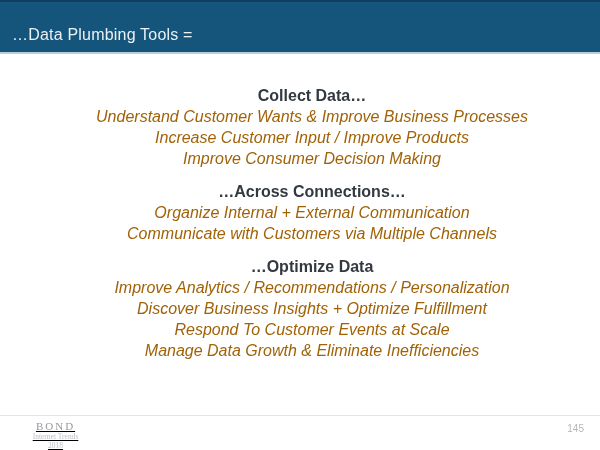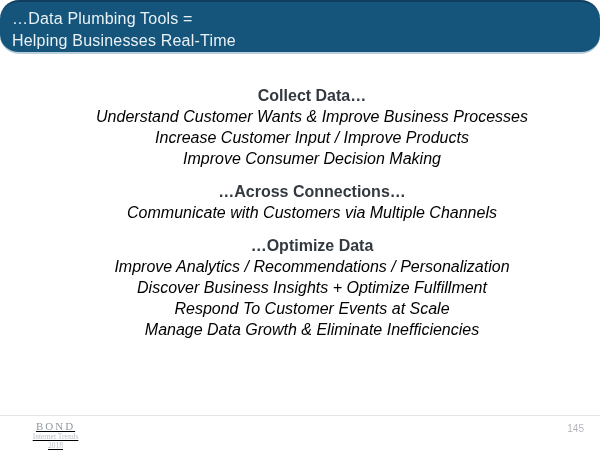--- a/index.html
+++ b/index.html
@@ -12,47 +12,46 @@
   }
 
   
   .slide-header {
     position: absolute; top: 0; left: 0; right: 0;
     height: 54px;
     background: #15557c;
     border-top: 2px solid #113e60;
     border-bottom: 2px solid #b9cdda;
     box-sizing: border-box;
-    padding: 6px 0 0 12px;
+    padding: 22px 0 0 12px;
     color: #e9f1f5;
     font-size: 16px;
     line-height: 22px;
     letter-spacing: 0.2px;
-    border-radius: 19px;
   }
 
   
   .slide-body {
     position: absolute; top: 56px; left: 0; right: 0;
     text-align: center;
     padding-top: 29px;
     color: #3a4049;
   }
   .section { margin-bottom: 12px; padding-left: 24px; }
   .section-title {
     font-weight: bold;
     font-size: 16px;
     line-height: 21px;
     color: #333940;
   }
   .section-line {
     font-style: italic;
     font-size: 16px;
     line-height: 21px;
-    color: #000000;
+    color: #a16207;
   }
 
   
   .footer-rule {
     position: absolute; left: 0; right: 0; top: 415px;
     height: 1px; background: #e4e4e6;
   }
   .footer-logo {
     position: absolute; left: 18px; top: 420px;
     width: 75px;
@@ -75,34 +74,34 @@
     position: absolute; right: 16px; top: 423px;
     font-size: 10px;
     color: #b3b6ba;
   }
 </style>
 </head>
 <body>
 
 <div class="slide-header">
   <div>…Data Plumbing Tools =</div>
-  <div>Helping Businesses Real-Time</div>
 </div>
 
 <div class="slide-body">
 
   <div class="section">
     <div class="section-title">Collect Data…</div>
     <div class="section-line">Understand Customer Wants &amp; Improve Business Processes</div>
     <div class="section-line">Increase Customer Input / Improve Products</div>
     <div class="section-line">Improve Consumer Decision Making</div>
   </div>
 
   <div class="section">
     <div class="section-title">…Across Connections…</div>
+    <div class="section-line">Organize Internal + External Communication</div>
     <div class="section-line">Communicate with Customers via Multiple Channels</div>
   </div>
 
   <div class="section">
     <div class="section-title">…Optimize Data</div>
     <div class="section-line">Improve Analytics / Recommendations / Personalization</div>
     <div class="section-line">Discover Business Insights + Optimize Fulfillment</div>
     <div class="section-line">Respond To Customer Events at Scale</div>
     <div class="section-line">Manage Data Growth &amp; Eliminate Inefficiencies</div>
   </div>

